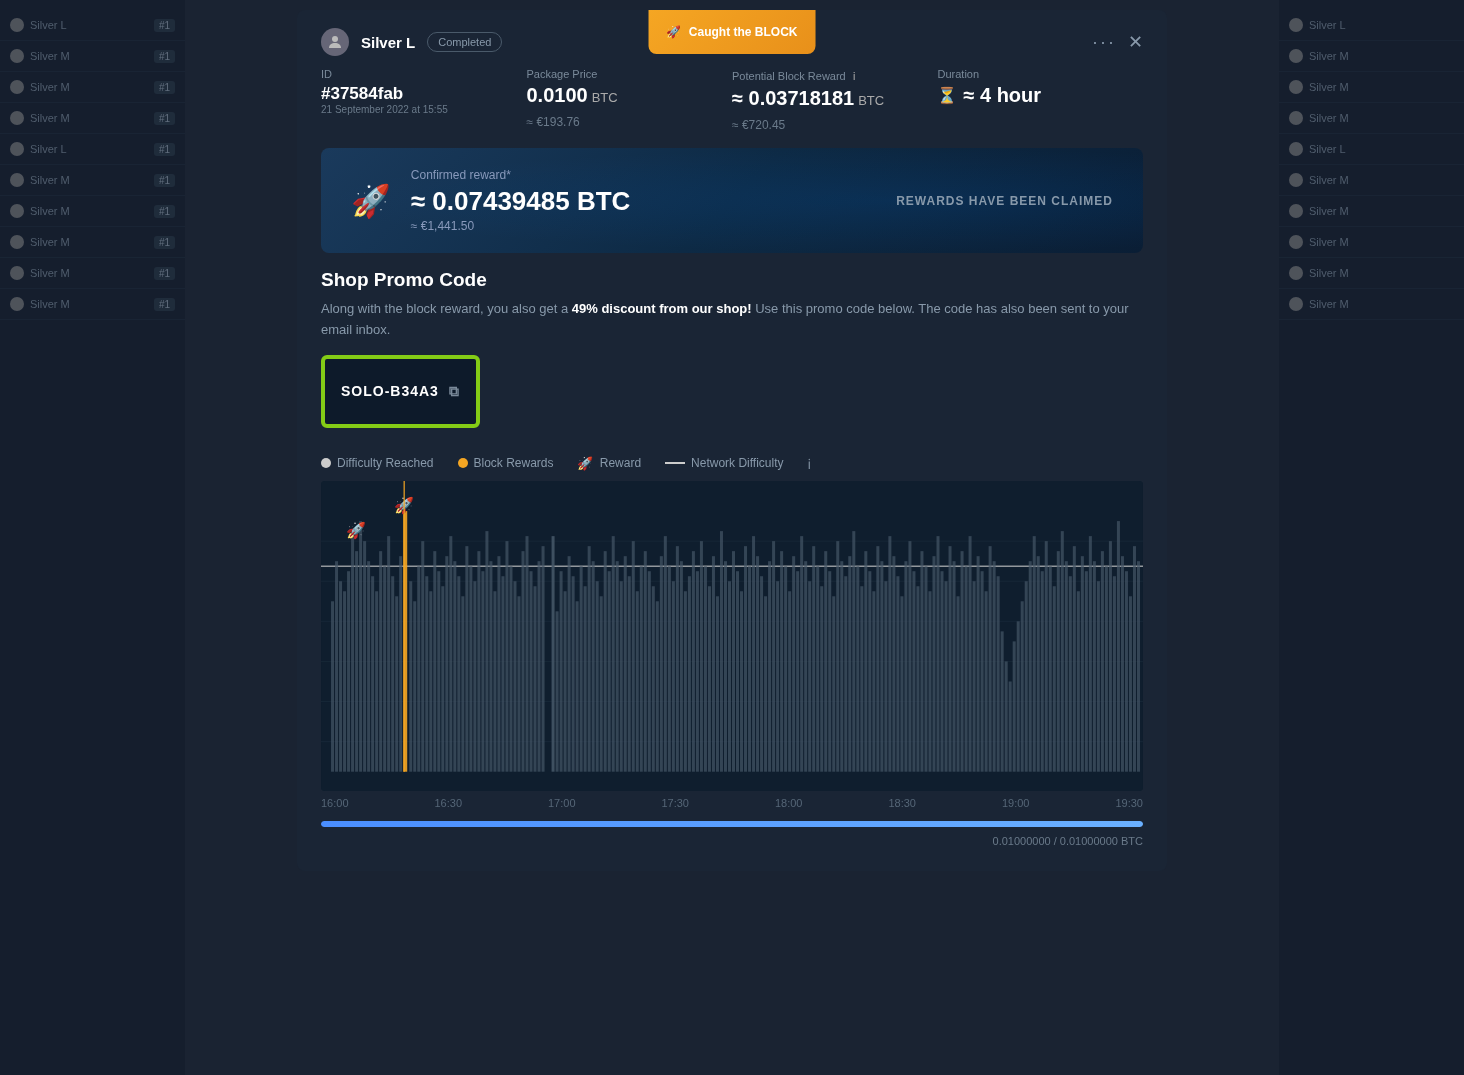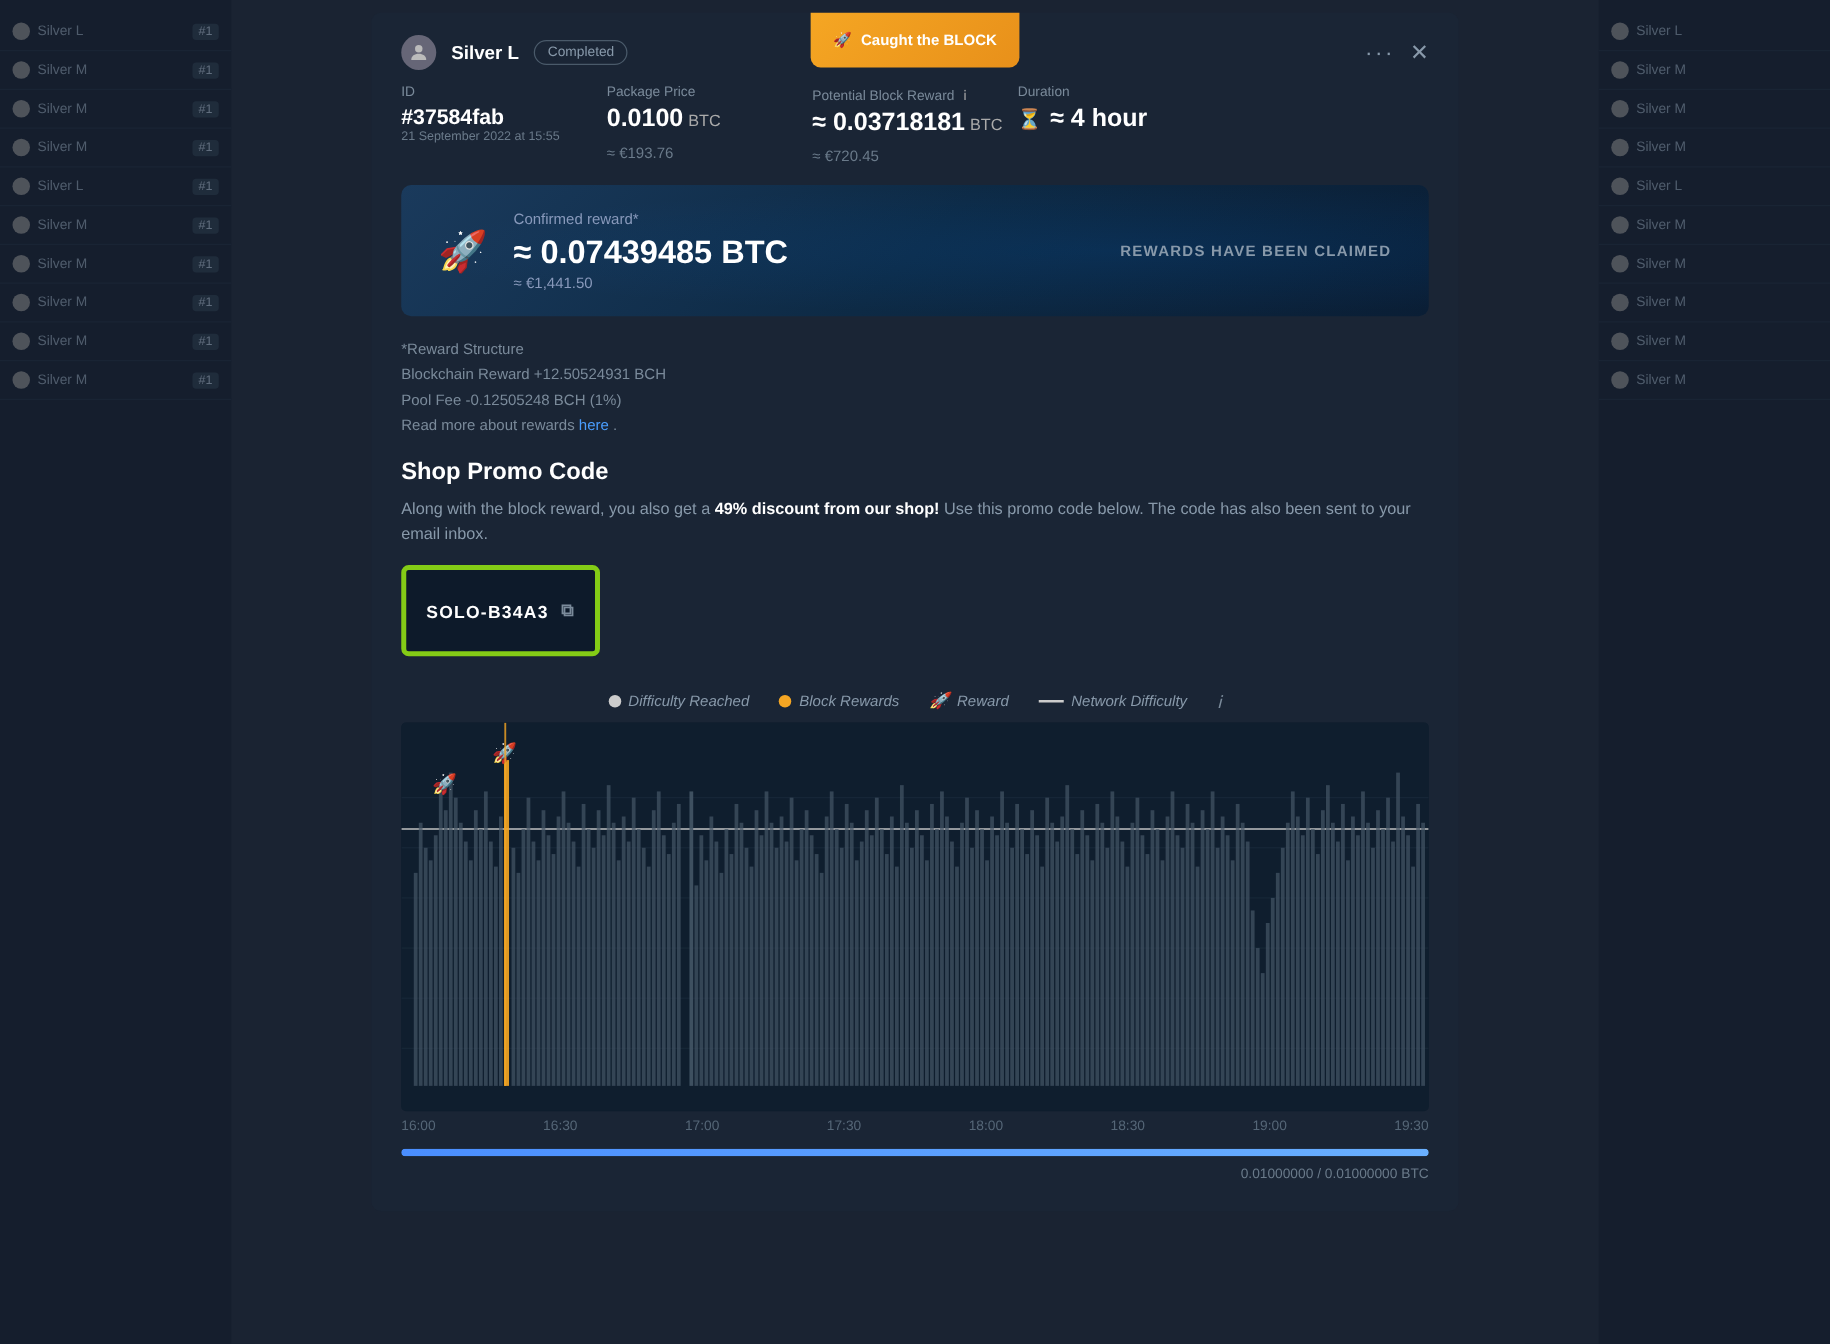--- a/index.html
+++ b/index.html
@@ -155,21 +155,21 @@
     .close-btn {
       color: #8899aa;
       font-size: 18px;
       cursor: pointer;
       line-height: 1;
     }
 
     
     .modal-info {
       display: grid;
-      grid-template-columns: 1fr 1fr 1fr 1fr 1fr;
+      grid-template-columns: 1fr 1fr 1fr 1fr;
       padding: 0 24px 16px;
       gap: 0;
     }
     .info-block {
       padding: 0 0 0 0;
     }
     .info-label {
       font-size: 11px;
       color: #7a8a9a;
       margin-bottom: 4px;
@@ -334,24 +334,22 @@
     .copy-icon {
       font-size: 14px;
       color: #7a8a9a;
       cursor: pointer;
     }
 
     
     .chart-legend {
       display: flex;
       align-items: center;
-      justify-content: center;
       gap: 24px;
       padding: 10px 24px 8px;
-      font-style: italic;
     }
     .legend-item {
       display: flex;
       align-items: center;
       gap: 6px;
       font-size: 12px;
       color: #8899aa;
     }
     .legend-dot {
       width: 10px; height: 10px;
@@ -581,30 +579,20 @@
     <div class="reward-banner">
       <div class="rocket-icon">🚀</div>
       <div class="reward-text">
         <div class="reward-label">Confirmed reward*</div>
         <div class="reward-amount">≈ 0.07439485 BTC</div>
         <div class="reward-eur">≈ €1,441.50</div>
       </div>
       <div class="reward-claimed">REWARDS HAVE BEEN CLAIMED</div>
     </div>
 
-    <div class="reward-structure">
-      <p>*Reward Structure</p>
-      <p>Blockchain Reward +12.50524931 BCH</p>
-      <p>Pool Fee -0.12505248 BCH (1%)</p>
-      <p>
-        <span>Read more about rewards </span>
-        <a class="link" href="#">here</a>
-        <span>.</span>
-      </p>
-    </div>
 
     <div class="promo-section">
       <div class="promo-title">Shop Promo Code</div>
       <div class="promo-desc">
         <span>Along with the block reward, you also get a </span>
         <strong>49% discount from our shop!</strong>
         <span> Use this promo code below. The code has also been sent to your email inbox.</span>
       </div>
       <div class="promo-code-box">
         <span>SOLO-B34A3</span>

